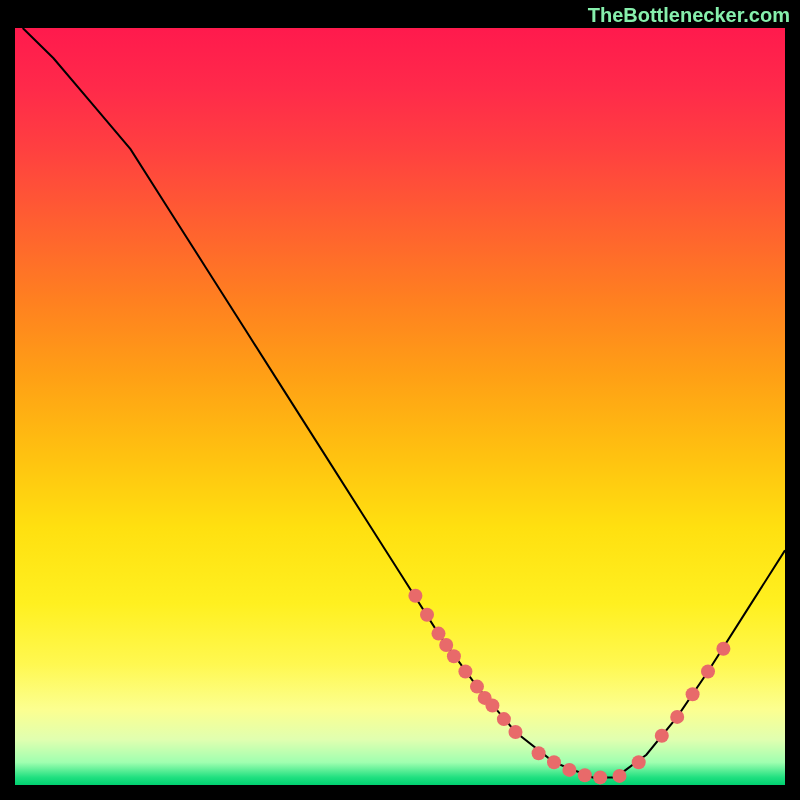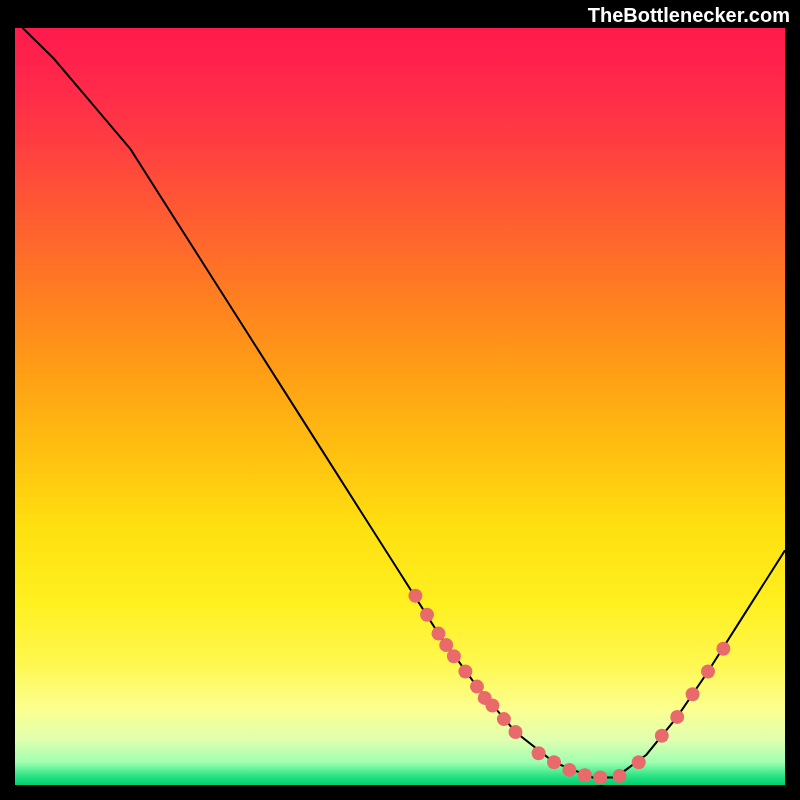--- a/index.html
+++ b/index.html
@@ -7,21 +7,21 @@
     width: 800px;
     height: 800px;
     background: #000;
     position: relative;
     font-family: Arial, sans-serif;
   }
   .attribution {
     position: absolute;
     top: 4px;
     right: 10px;
-    color: #ffffff;
+    color: #86efac;
     font-size: 20px;
     font-weight: bold;
     z-index: 10;
   }
   .plot-area {
     position: absolute;
     left: 15px;
     top: 28px;
     width: 770px;
     height: 757px;

